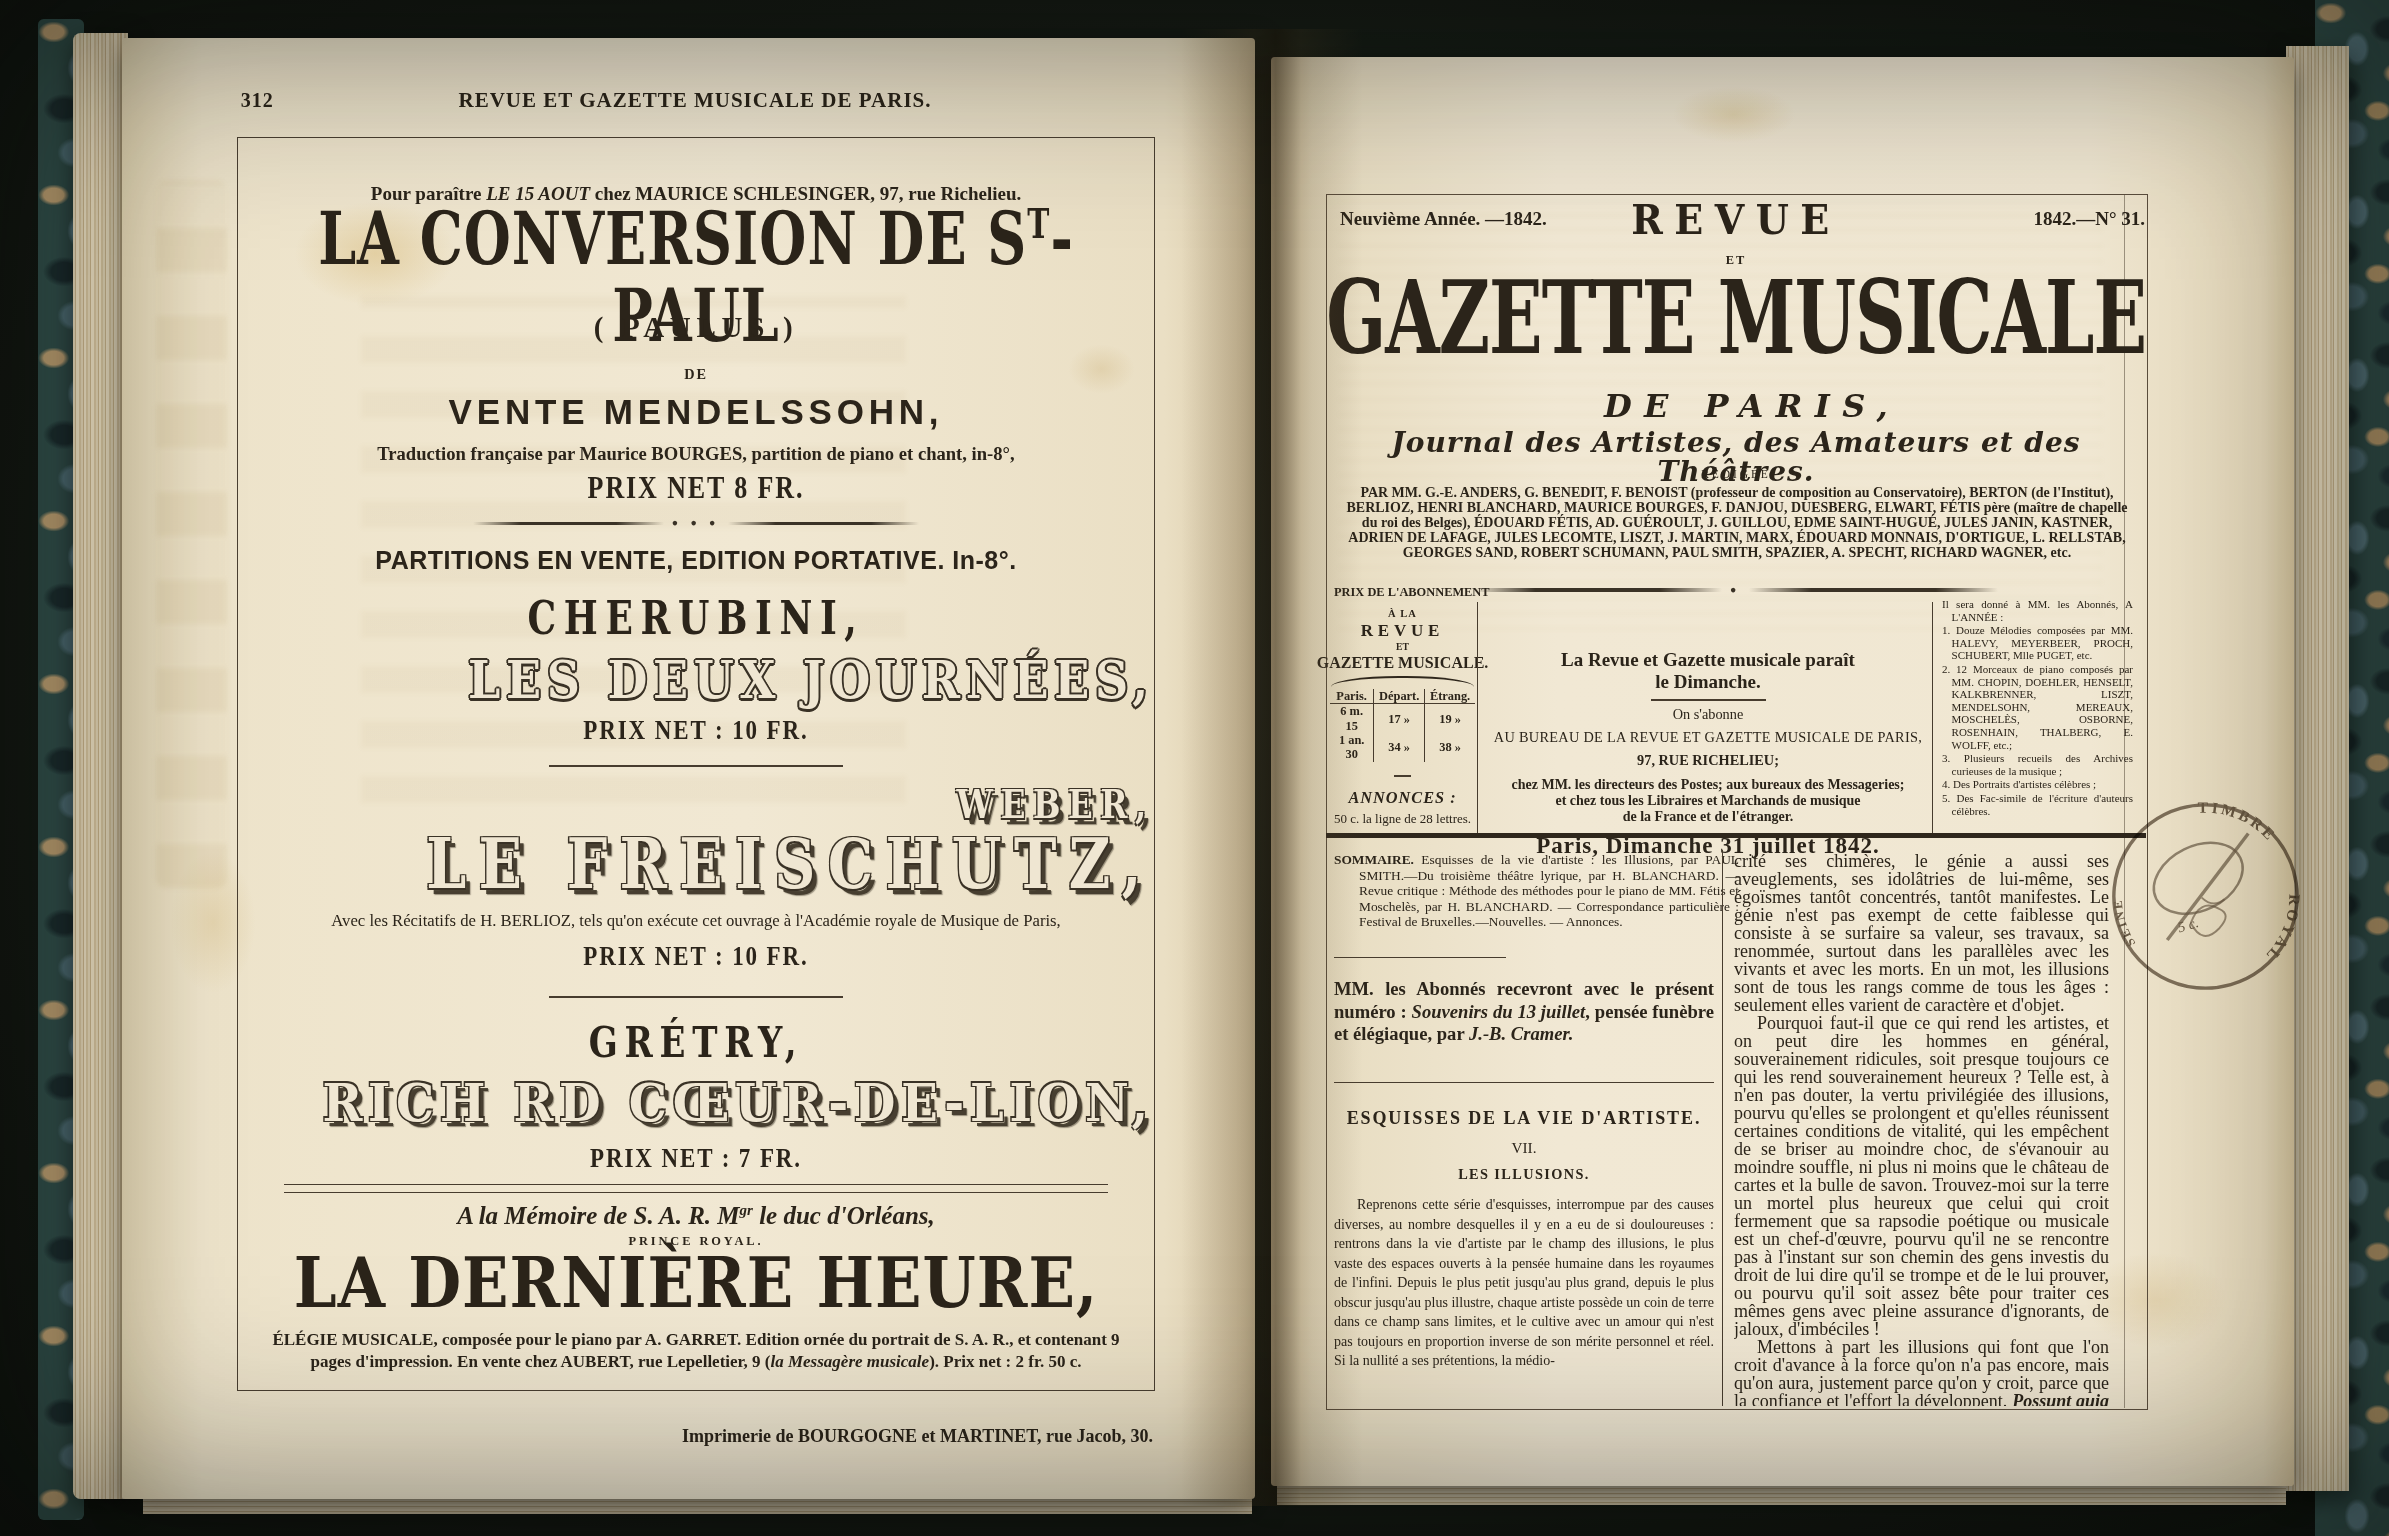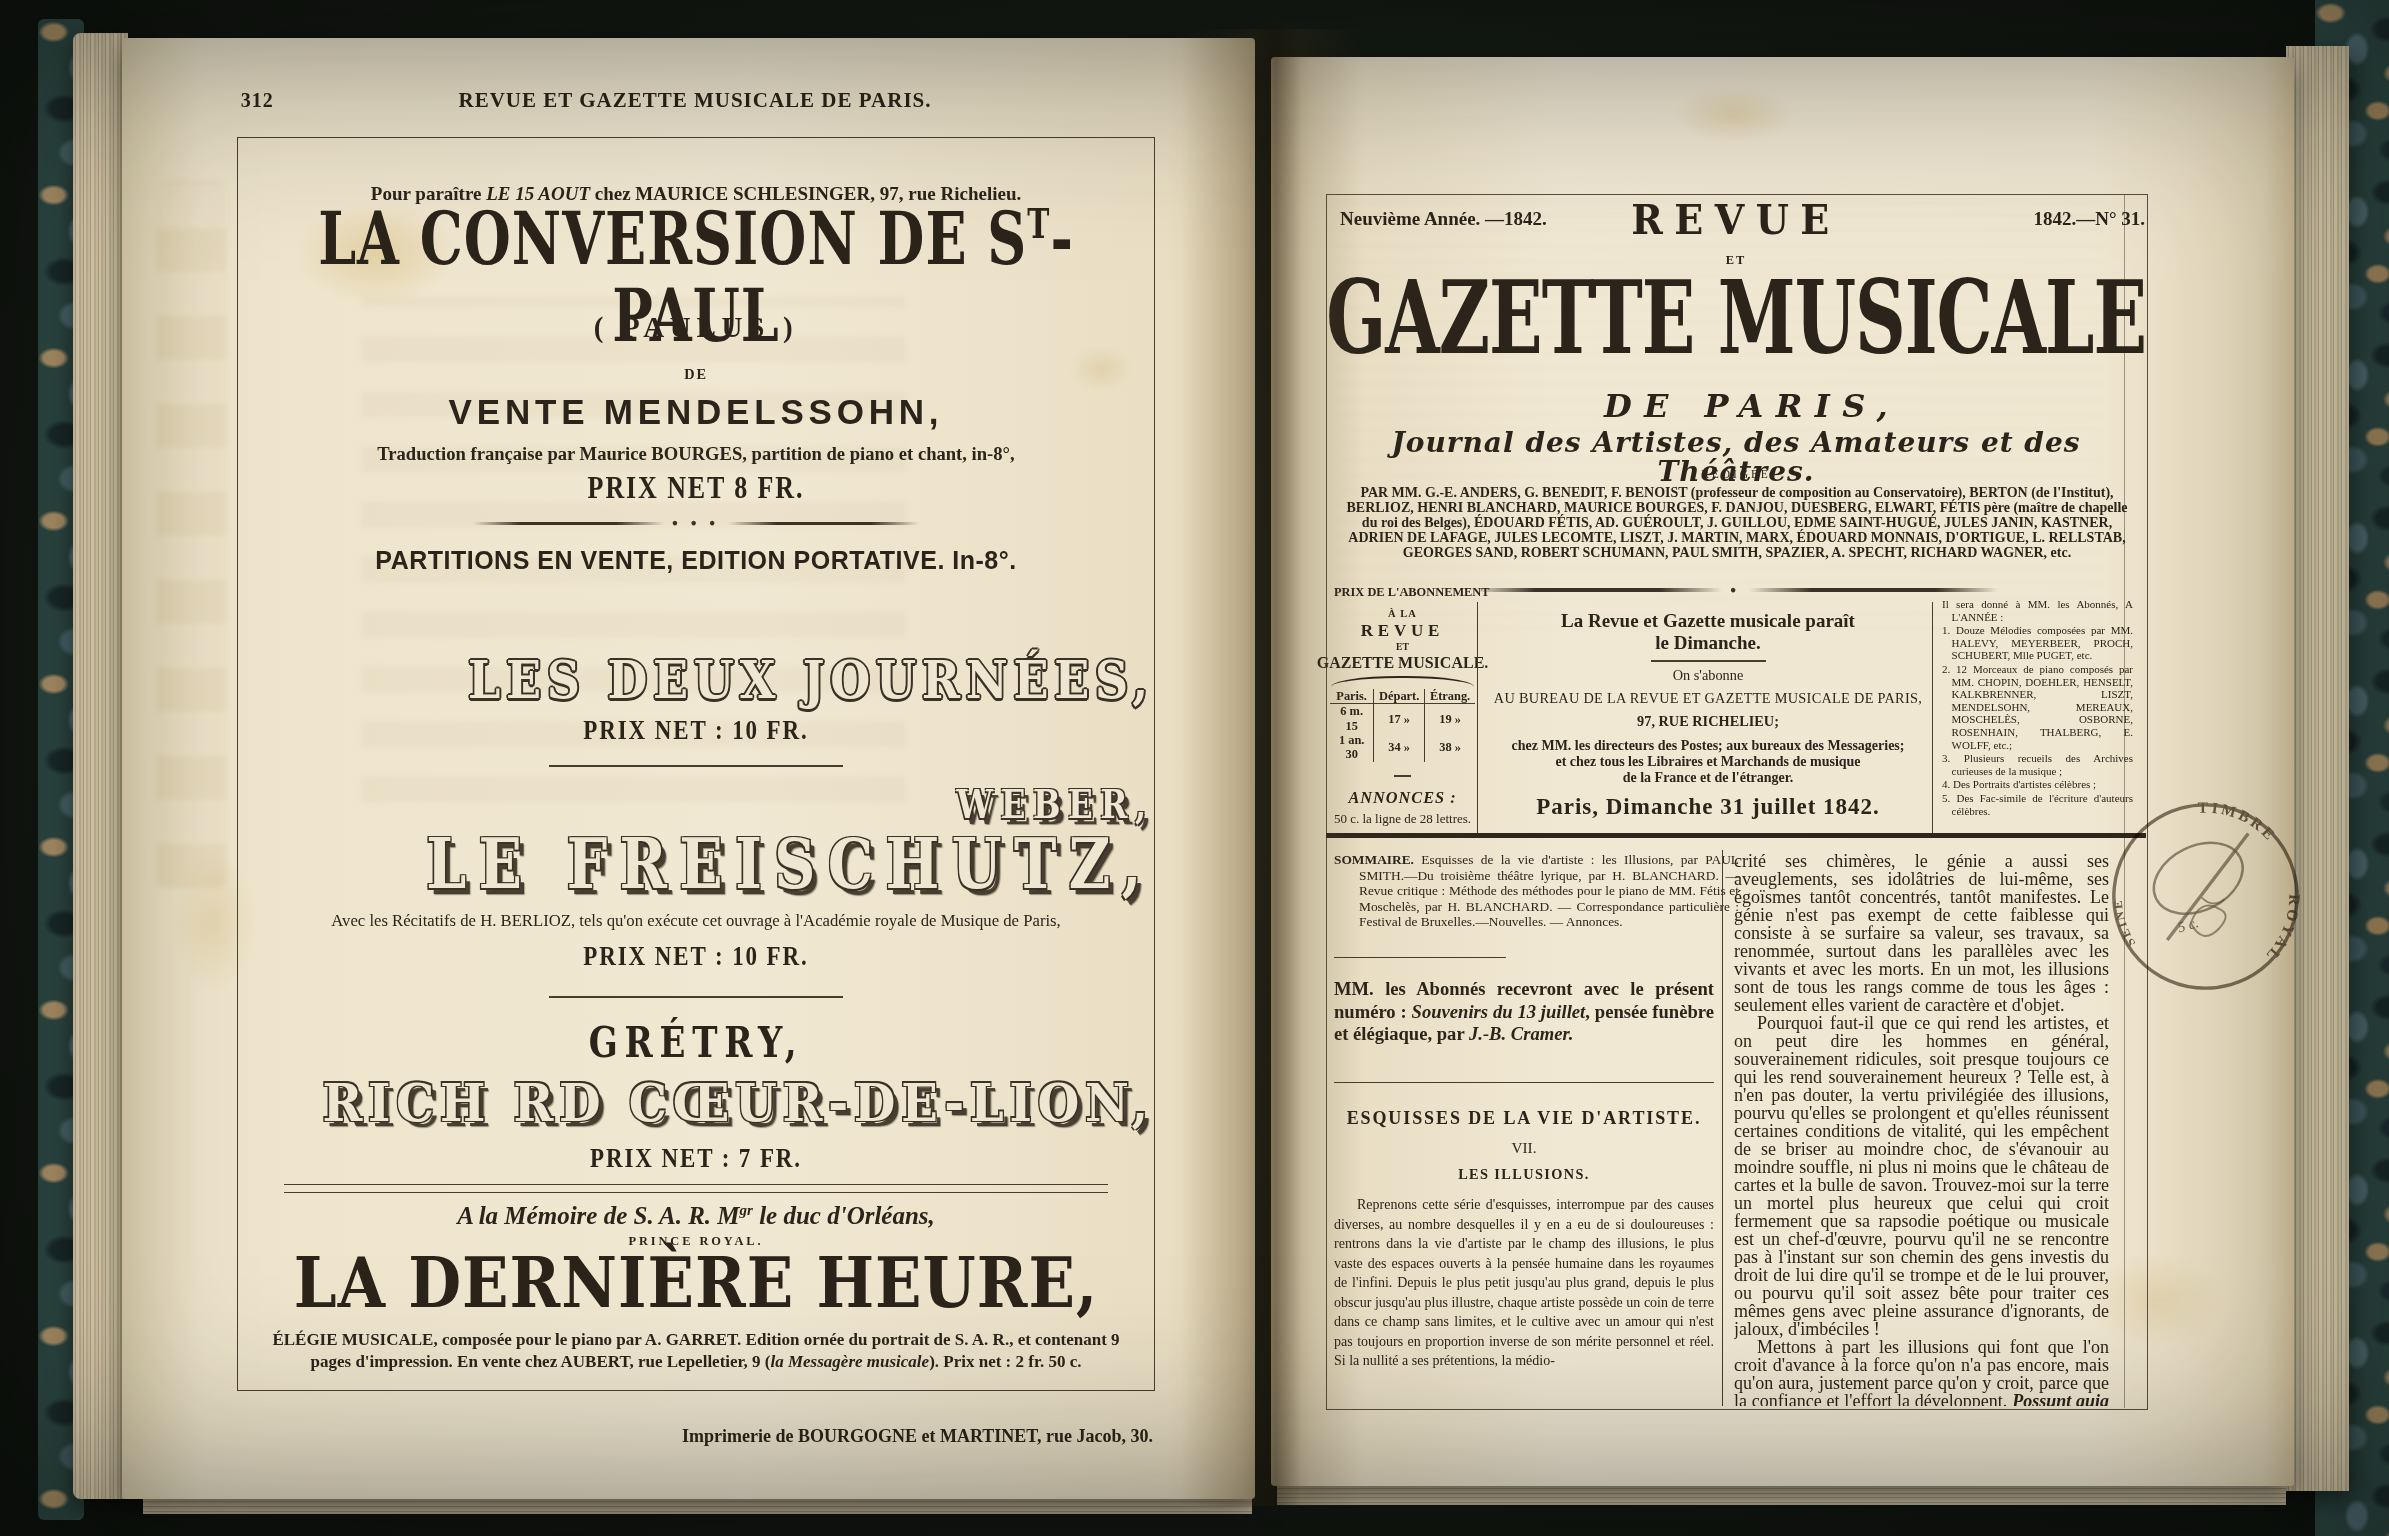--- a/index.html
+++ b/index.html
@@ -118,20 +118,21 @@
       <div class="l bold" style="top:336px;font-size:26px;letter-spacing:1.9px;"><span class="stretch" style="transform:scaleY(1.2);">PRIX NET 8 FR.</span></div>
 
       <div class="orn" style="top:380px;">
           <span class="bar"></span>
           <span class="dots">● ● ●</span>
           <span class="bar"></span>
         </div>
 
       <div class="l bold sans" style="top:409px;font-size:25px;letter-spacing:0.5px;">PARTITIONS EN VENTE, EDITION PORTATIVE. In-8°.</div>
 
+      <div class="l bold" style="top:461px;font-family:'DejaVu Serif',serif;font-size:36px;letter-spacing:7.6px;"><span class="stretch">CHERUBINI,</span></div>
       <div class="l bold outline" style="top:518px;font-family:'DejaVu Serif',serif;font-size:46px;letter-spacing:5.7px;"><span class="stretch" style="transform:scaleY(1.15);">LES DEUX JOURNÉES,</span></div>
       <div class="l bold" style="top:581px;font-size:23px;letter-spacing:1.9px;"><span class="stretch" style="transform:scaleY(1.15);">PRIX NET : 10 FR.</span></div>
       <div class="rule" style="left:34%;right:34%;top:627px;"></div>
 
       <div class="l bold outline shadow3d" style="top:650px;font-family:'DejaVu Serif',serif;font-size:32.5px;letter-spacing:7.6px;"><span class="stretch" style="transform:scaleY(1.2);">WEBER,</span></div>
       <div class="l bold outline shadow3d" style="top:696px;font-family:'DejaVu Serif',serif;font-size:57px;letter-spacing:12.4px;"><span class="stretch" style="transform:scaleY(1.22);">LE FREISCHUTZ,</span></div>
       <div class="l" style="top:774px;font-size:16.7px;">Avec les Récitatifs de H. BERLIOZ, tels qu'on exécute cet ouvrage à l'Académie royale de Musique de Paris,</div>
       <div class="l bold" style="top:807px;font-size:23px;letter-spacing:1.9px;"><span class="stretch" style="transform:scaleY(1.15);">PRIX NET : 10 FR.</span></div>
       <div class="rule" style="left:34%;right:34%;top:858px;"></div>
 
@@ -207,21 +208,21 @@
       </tbody>
         </table>
       <div style="width:17px;height:1.9px;background:#473c2e;margin:13.4px 0 11.5px 0;"></div>
       <div style="font-size:16.3px;font-weight:bold;font-style:italic;letter-spacing:1px;">ANNONCES :</div>
       <div style="font-size:13px;margin-top:2.9px;white-space:nowrap;">50 c. la ligne de 28 lettres.</div>
     </div>
 
     <div class="vrule" style="left:206px;top:545px;height:233px;"></div>
 
     <div class="sub-mid">
-      <div style="font-size:19px;font-weight:bold;">La Revue et Gazette musicale paraît</div>
+      <div style="font-size:19px;font-weight:bold;margin-top:39px;">La Revue et Gazette musicale paraît</div>
       <div style="font-size:19px;font-weight:bold;">le Dimanche.</div>
       <div style="width:115px;height:1.9px;background:#473c2e;margin:5.7px auto;"></div>
       <div style="font-size:14.3px;">On s'abonne</div>
       <div style="font-size:14.3px;margin-top:5.7px;letter-spacing:0.3px;">AU BUREAU DE LA REVUE ET GAZETTE MUSICALE DE PARIS,</div>
       <div style="font-size:14.3px;font-weight:bold;margin-top:6px;">97, RUE RICHELIEU;</div>
       <div style="font-size:14px;font-weight:bold;margin-top:8px;">chez MM. les directeurs des Postes; aux bureaux des Messageries;</div>
       <div style="font-size:14px;font-weight:bold;">et chez tous les Libraires et Marchands de musique</div>
       <div style="font-size:14px;font-weight:bold;">de la France et de l'étranger.</div>
       <div style="font-size:23px;font-weight:bold;margin-top:7.6px;letter-spacing:1px;">Paris, Dimanche 31 juillet 1842.</div>
     </div>

